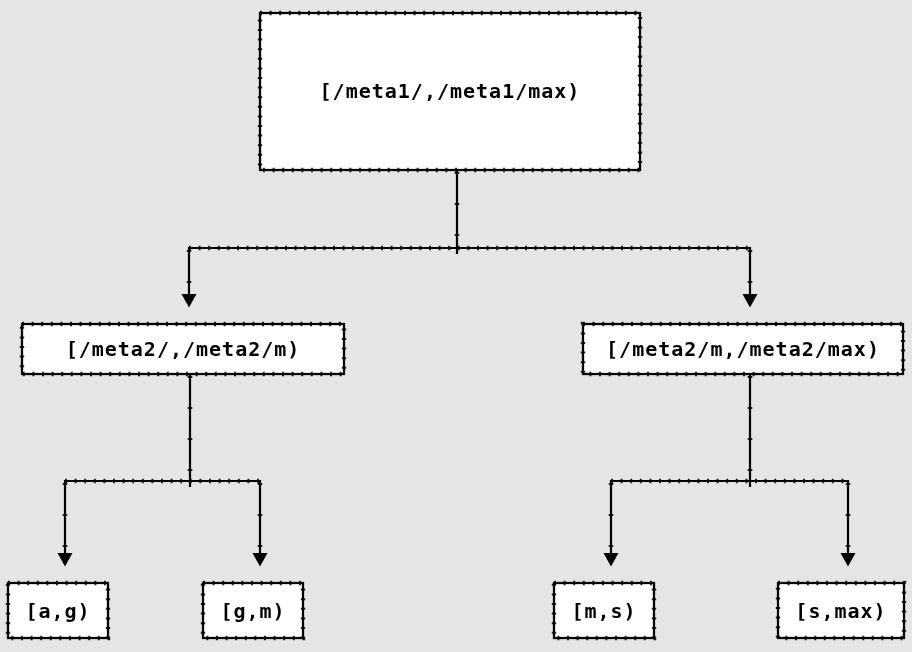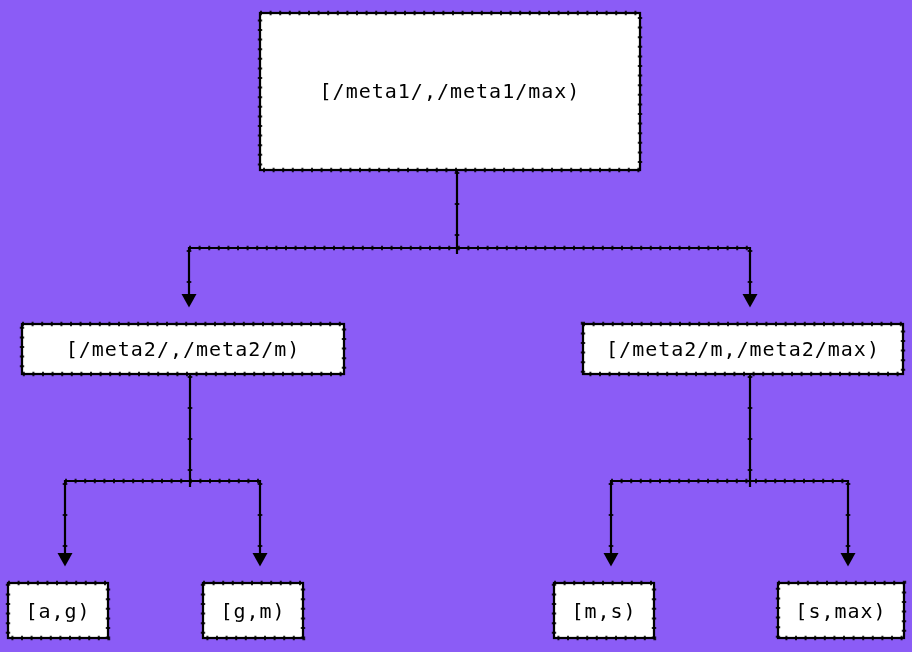--- a/index.html
+++ b/index.html
@@ -4,22 +4,23 @@
 <style>
   html, body {
     margin: 0;
     padding: 0;
     background: #ffffff;
   }
   .stage {
     position: relative;
     width: 912px;
     height: 652px;
-    background: #8b5cf6;
+    background: #e5e5e5;
     overflow: hidden;
+    font-weight: bold;
   }
   svg { display: block; }
 
   .box {
     fill: #ffffff;
     stroke: #000000;
     stroke-width: 2.25;
   }
   
   .box-nubs {

